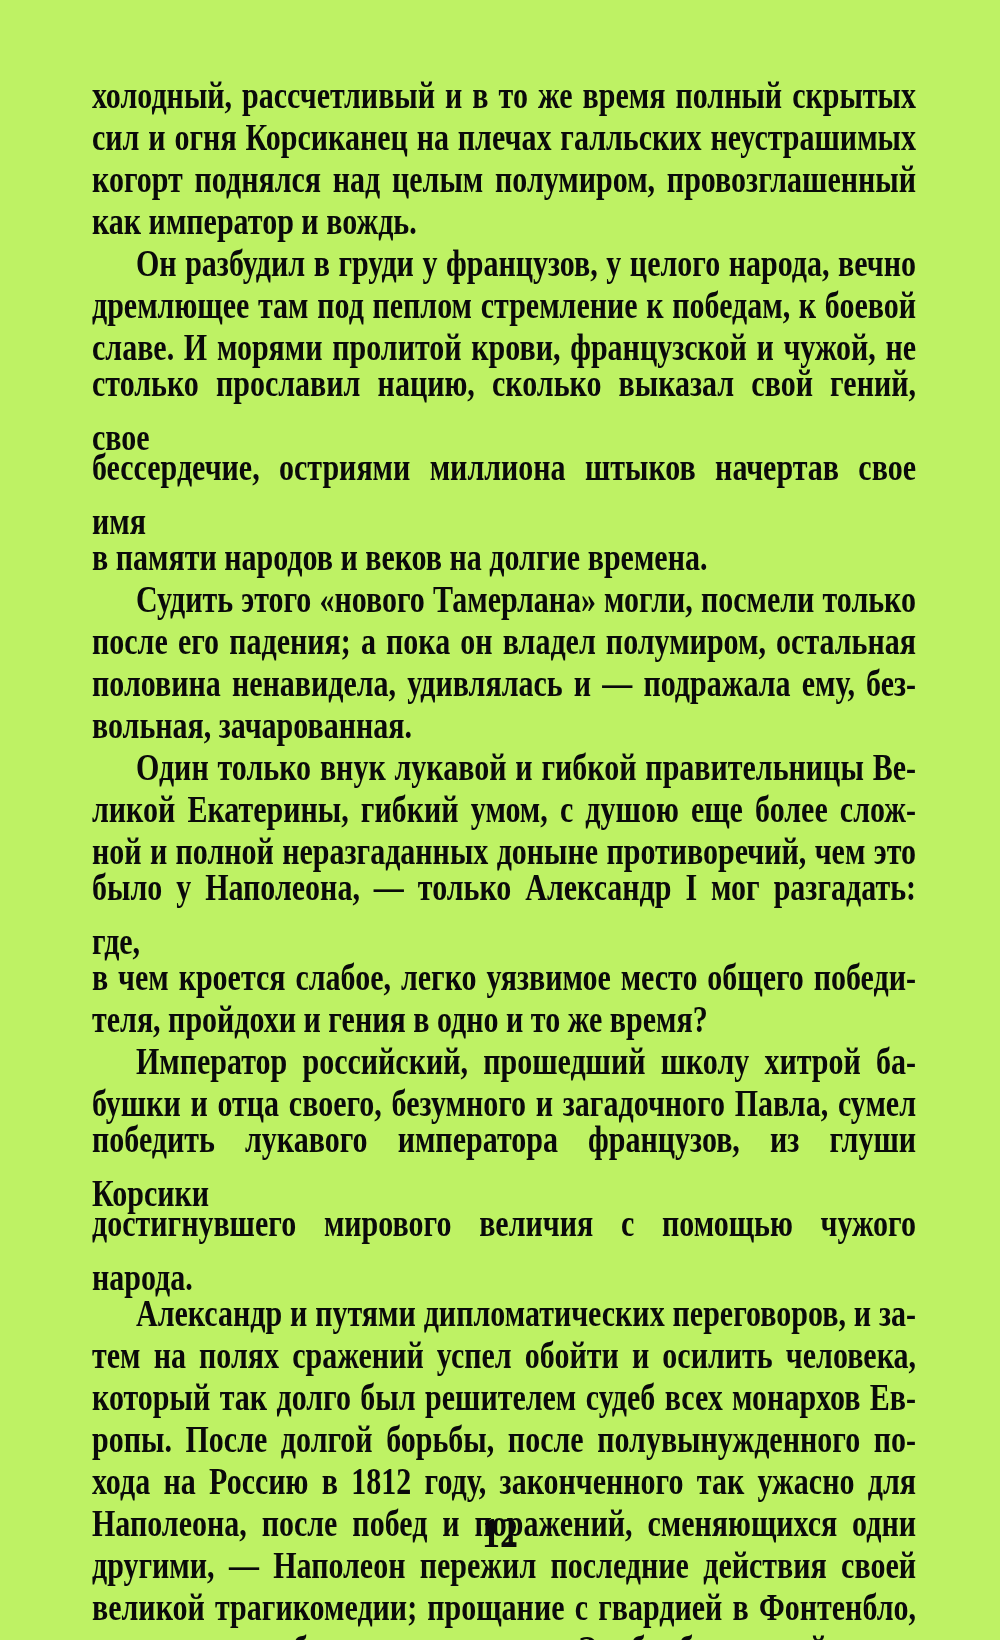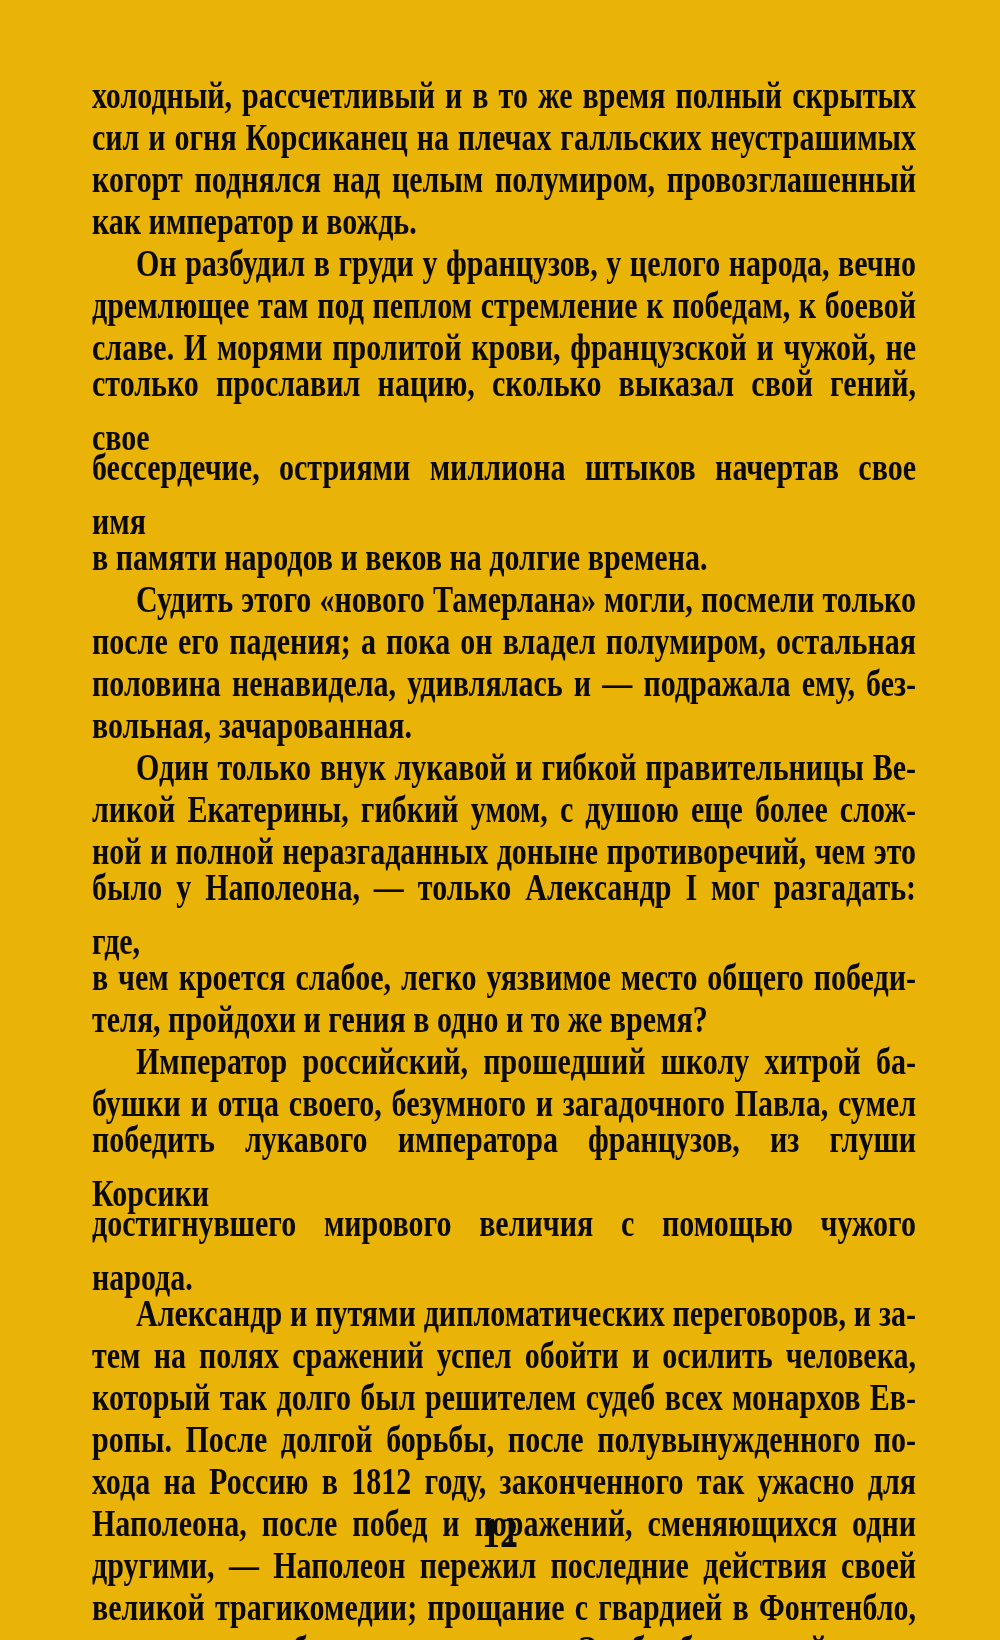--- a/index.html
+++ b/index.html
@@ -4,21 +4,21 @@
 <style>
   html, body {
     margin: 0;
     padding: 0;
     background: #ffffff;
   }
   .page {
     position: relative;
     width: 1000px;
     height: 1640px;
-    background: #eab308;
+    background: #bef264;
     font-family: "Liberation Serif", serif;
     color: #0a0a0a;
     overflow: hidden;
   }
   .text-block {
     position: absolute;
     left: 92px;
     top: 74px;
     width: 824px;
   }

